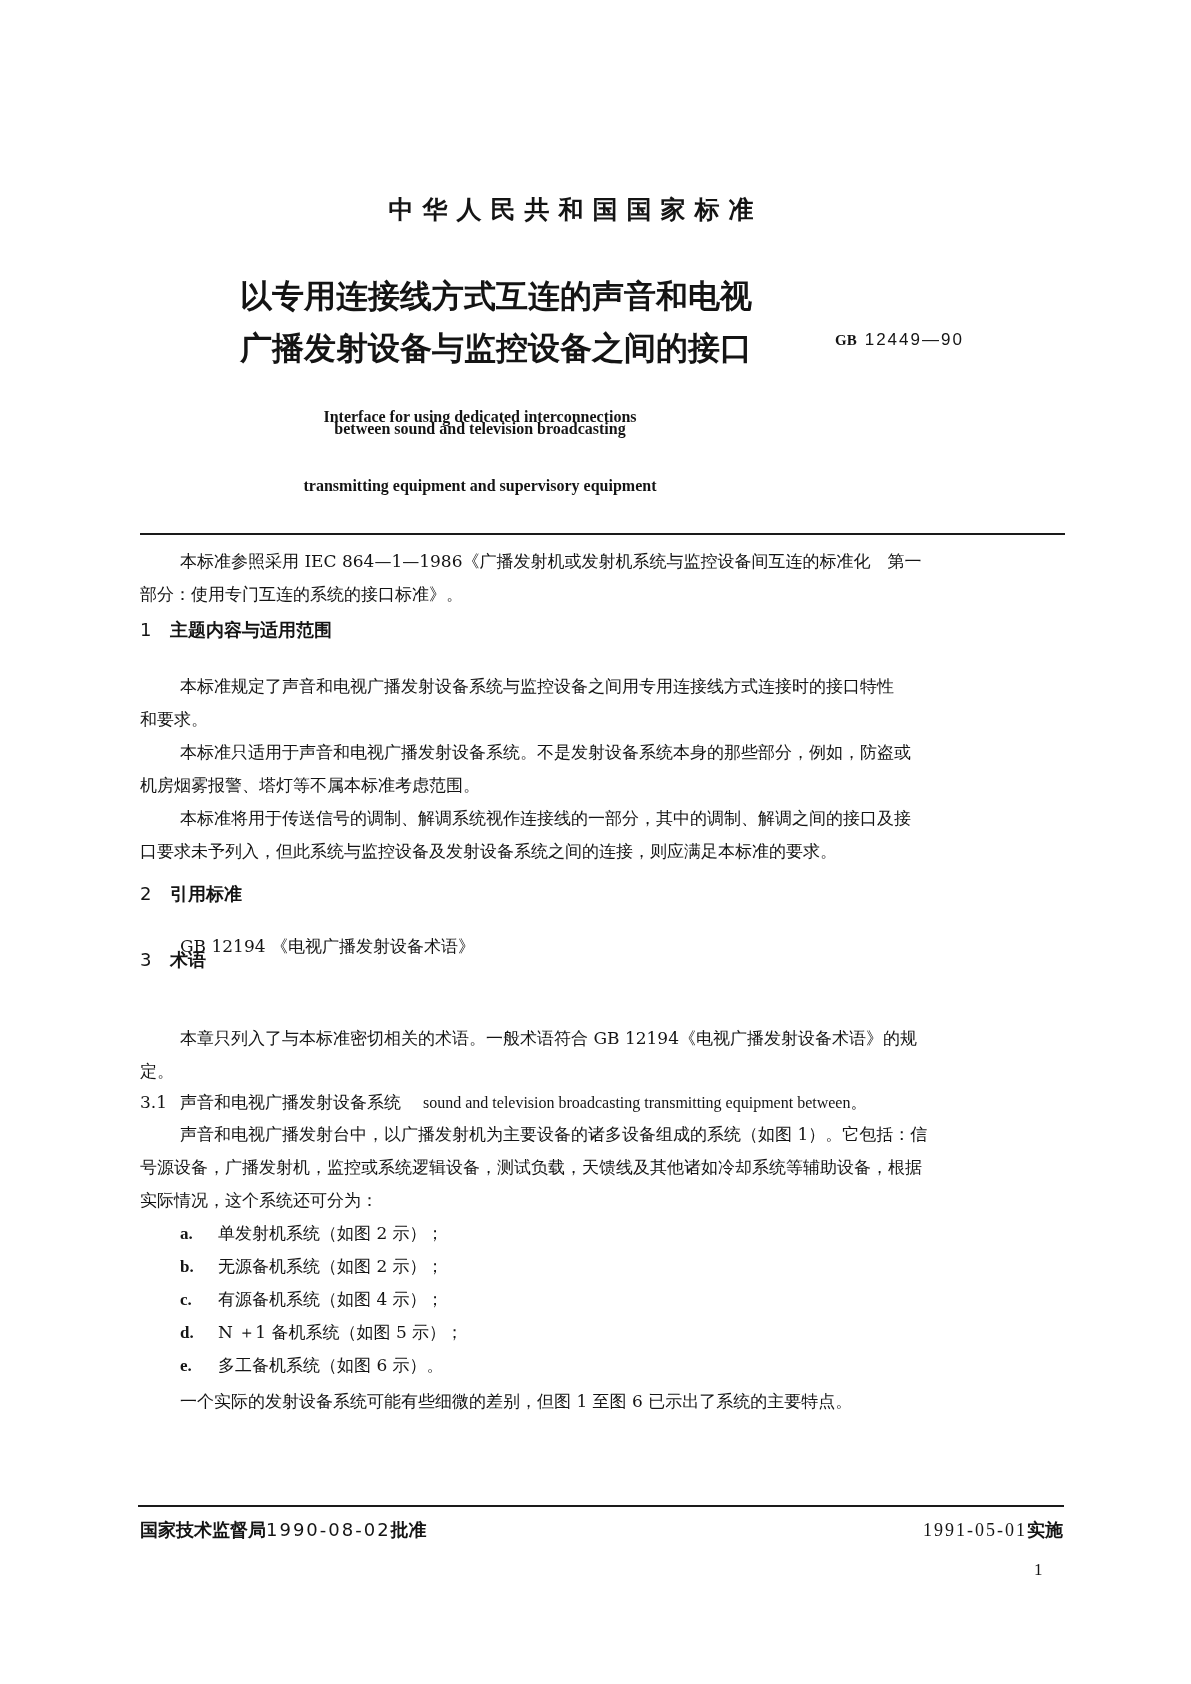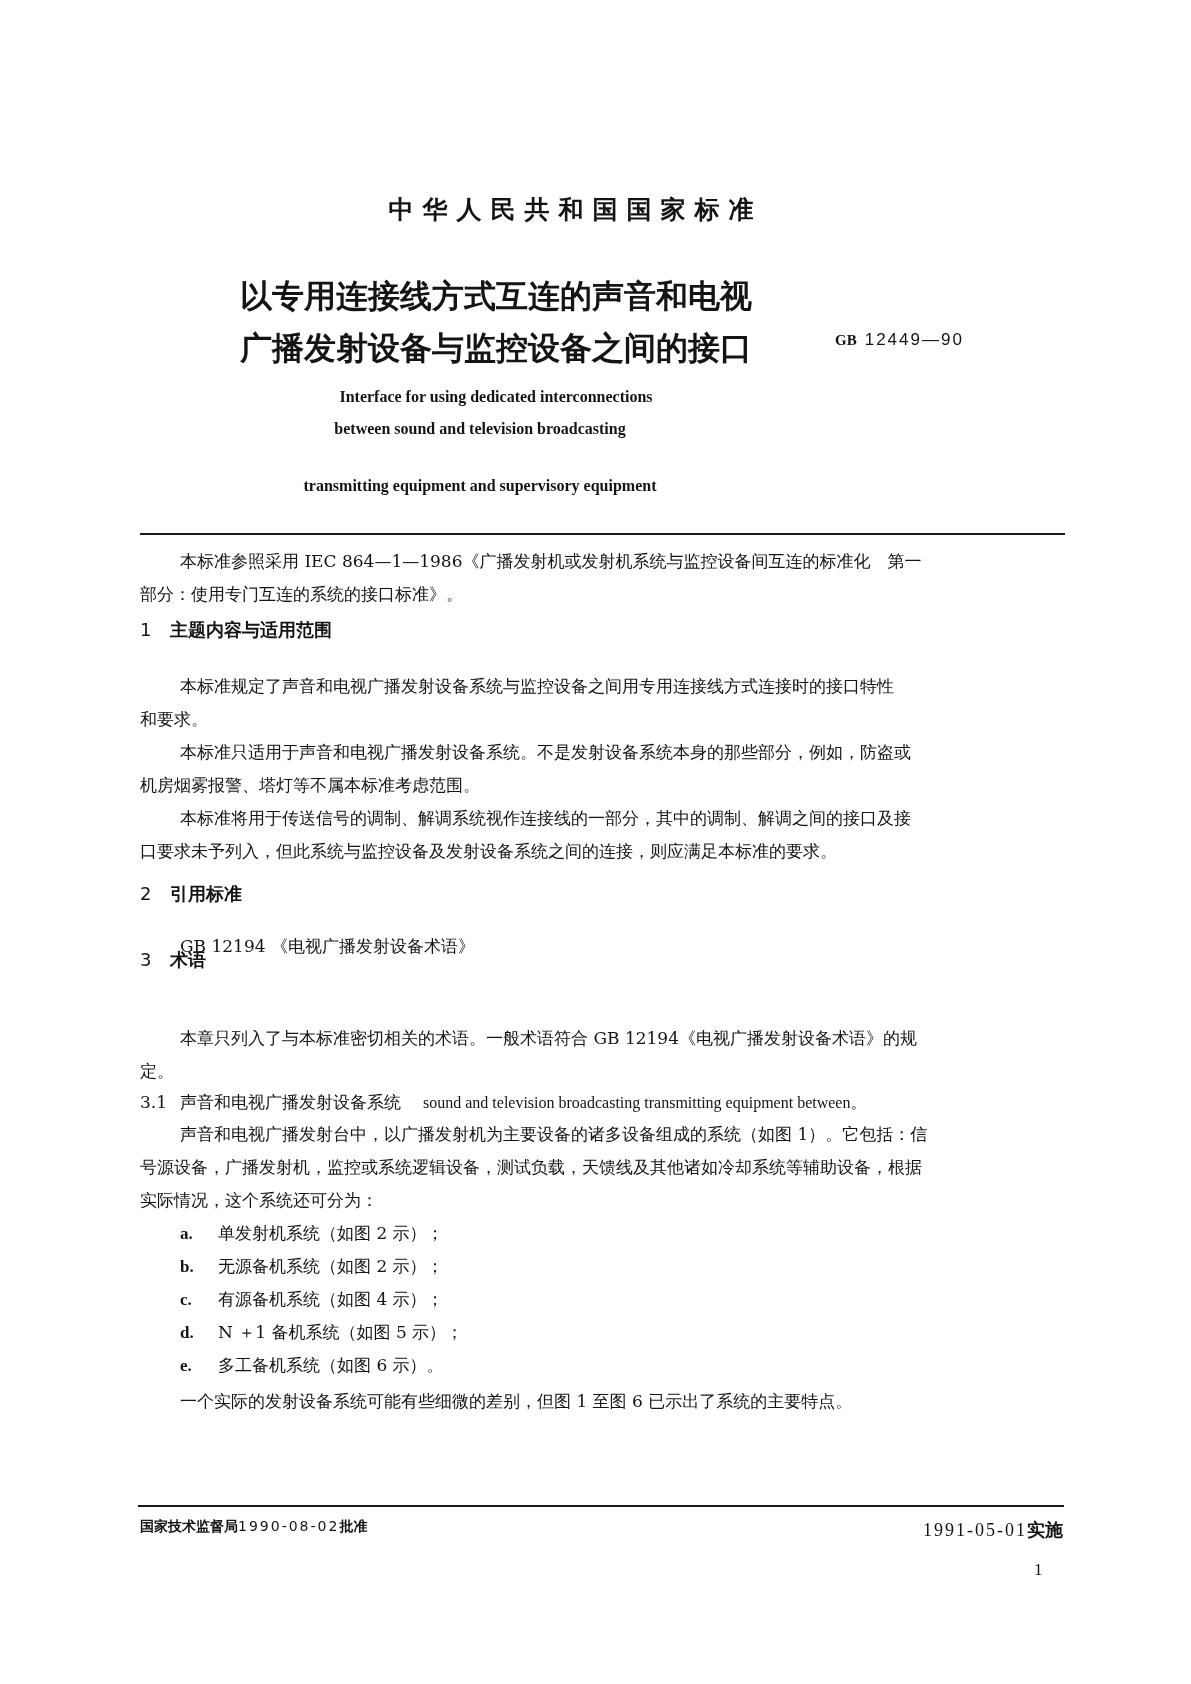--- a/index.html
+++ b/index.html
@@ -56,21 +56,21 @@
     }
 
     .title-en {
       left: 0; width: 960px;
       text-align: center;
       font-family: "Liberation Serif", "DejaVu Serif", serif;
       font-weight: bold;
       font-size: 16px;
       white-space: nowrap;
     }
-    .title-en.l1 { top: 388px; padding-left: 16px; }
+    .title-en.l1 { top: 408px; }
     .title-en.l2 { top: 420px; }
     .title-en.l3 { top: 477px; }
 
     .rule {
       height: 2px;
       background: #1a1a1a;
       left: 140px;
       width: 925px;
     }
     .rule.top { top: 533px; }
@@ -109,21 +109,21 @@
       width: 38px;
       font-family: "Liberation Serif", serif;
       font-weight: bold;
     }
 
     .footer-left {
       left: 140px;
       top: 1518px;
       font-family: "DejaVu Sans", "Liberation Sans", sans-serif;
       font-weight: bold;
-      font-size: 14px;
+      font-size: 18px;
       white-space: nowrap;
     }
     .footer-right {
       right: 128px;
       top: 1518px;
       font-family: Liberation Serif, serif;
       font-weight: bold;
       font-size: 18px;
       white-space: nowrap;
     }

